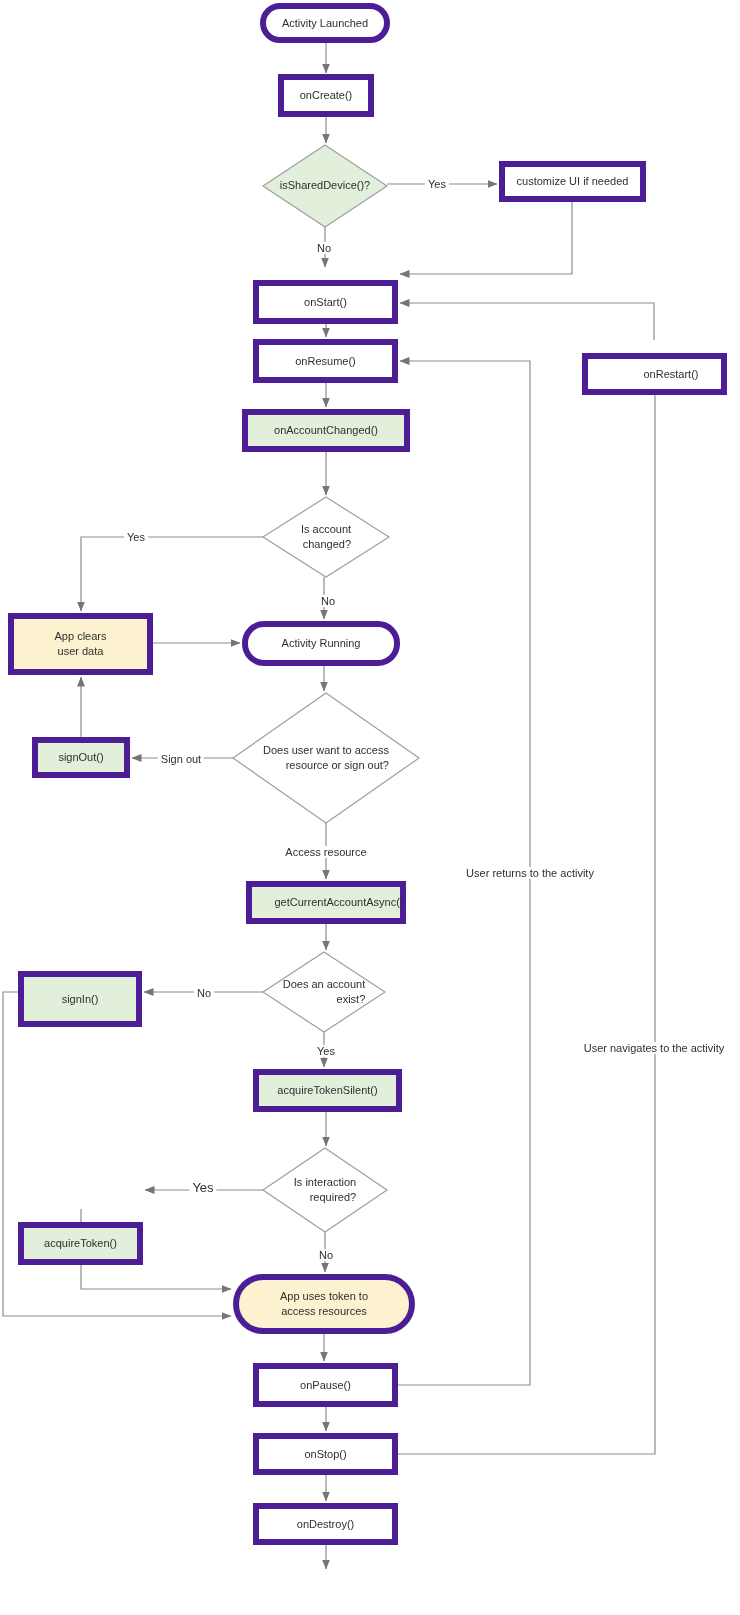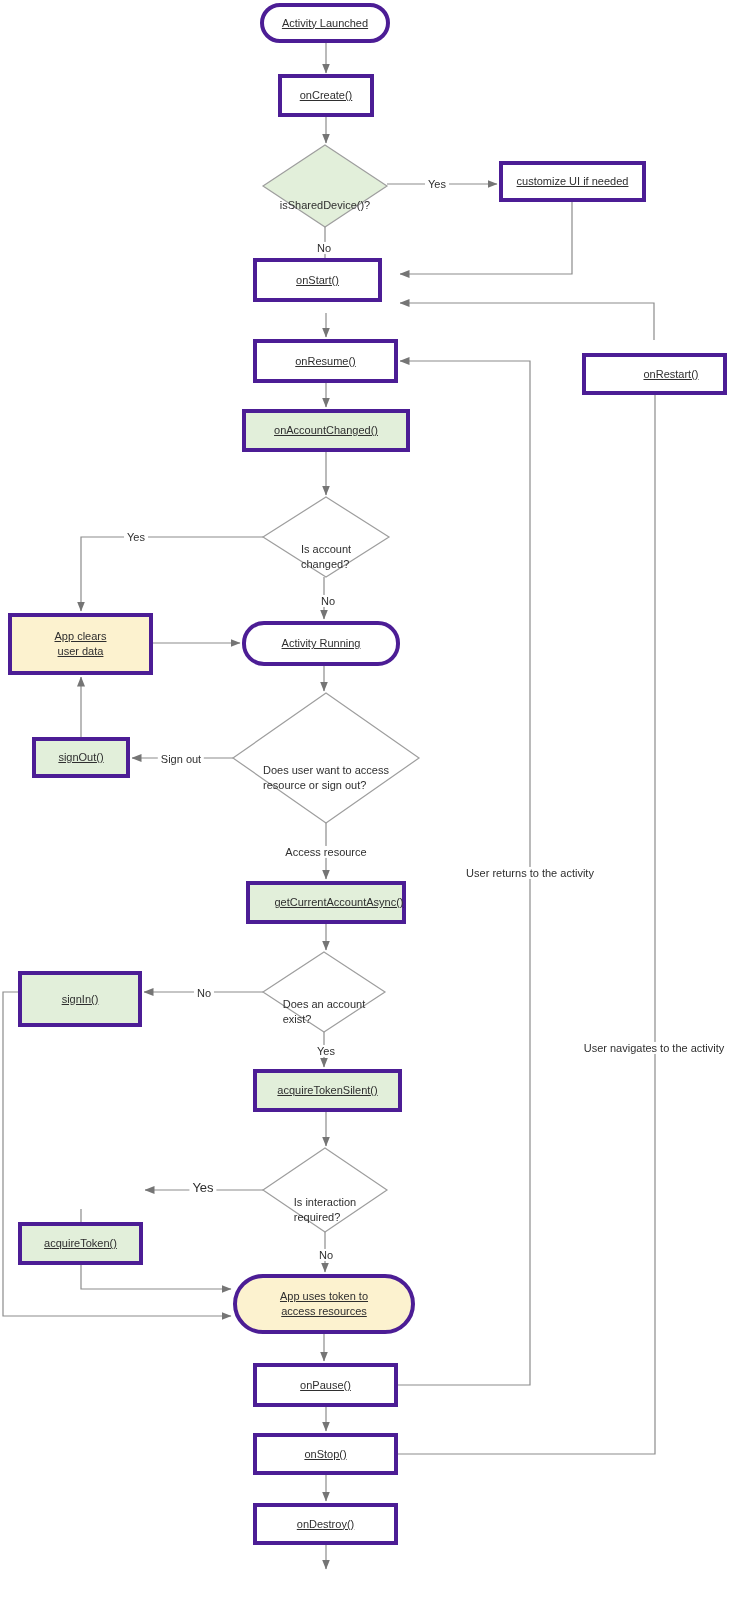--- a/index.html
+++ b/index.html
@@ -5,30 +5,30 @@
   html,body { margin:0; padding:0; background:#ffffff; }
   #canvas {
     position:relative; width:740px; height:1615px; background:#ffffff;
     font-family:"Liberation Sans", sans-serif; color:#2f2f2f; overflow:hidden;
   }
   #wires { position:absolute; left:0; top:0; width:740px; height:1615px; }
   .node {
     position:absolute; box-sizing:border-box;
     display:flex; align-items:center; justify-content:center;
     text-align:center; font-size:11px; line-height:1.35;
-    background:#ffffff; border:4px solid #4c1d95;
-    white-space:pre-line; color:#2f2f2f;text-decoration:underline;
+    background:#ffffff; border:6px solid #4c1d95;
+    white-space:pre-line; color:#2f2f2f;
   }
   .green  { background:#e2efda; }
   .yellow { background:#fcf2cf; }
   .dtext {
     position:absolute; box-sizing:border-box;
     display:flex; align-items:center; justify-content:center;
-    text-align:left; font-size:11px; line-height:1.4;
-    white-space:pre-line; transform:translate(-50%,-50%);margin-top:20px;
+    text-align:right; font-size:11px; line-height:1.4;
+    white-space:pre-line; transform:translate(-50%,-50%);
   }
   .elabel {
     position:absolute; transform:translate(-50%,-50%);
     font-size:11px; line-height:1.1; background:#ffffff; padding:0 3px;
     white-space:nowrap;
   }
   .elabel.big { font-size:13px; }
 </style>
 </head>
 <body>
@@ -81,21 +81,21 @@
       <polygon points="325,1148 387,1190 325,1232 263,1190" fill="#ffffff"></polygon>
     </g>
   </svg>
 
   <div class="node" style="left:260px; top:3px; width:130px; height:40px; border-radius:20px;">Activity Launched</div>
 
   <div class="node" style="left:278px; top:74px; width:96px; height:43px;">onCreate()</div>
 
   <div class="node" style="left:499px; top:161px; width:147px; height:41px;">customize UI if needed</div>
 
-  <div class="node" style="left:253px; top:258px; width:129px; height:44px;">onStart()</div>
+  <div class="node" style="left:253px; top:280px; width:145px; height:44px;">onStart()</div>
 
   <div class="node" style="left:253px; top:339px; width:145px; height:44px;">onResume()</div>
 
   <div class="node" style="left:582px; top:353px; width:145px; height:42px;padding-left:33px;">onRestart()</div>
 
   <div class="node green" style="left:242px; top:409px; width:168px; height:43px;">onAccountChanged()</div>
 
   <div class="node yellow" style="left:8px; top:613px; width:145px; height:62px;">App clears
 user data</div>
 

